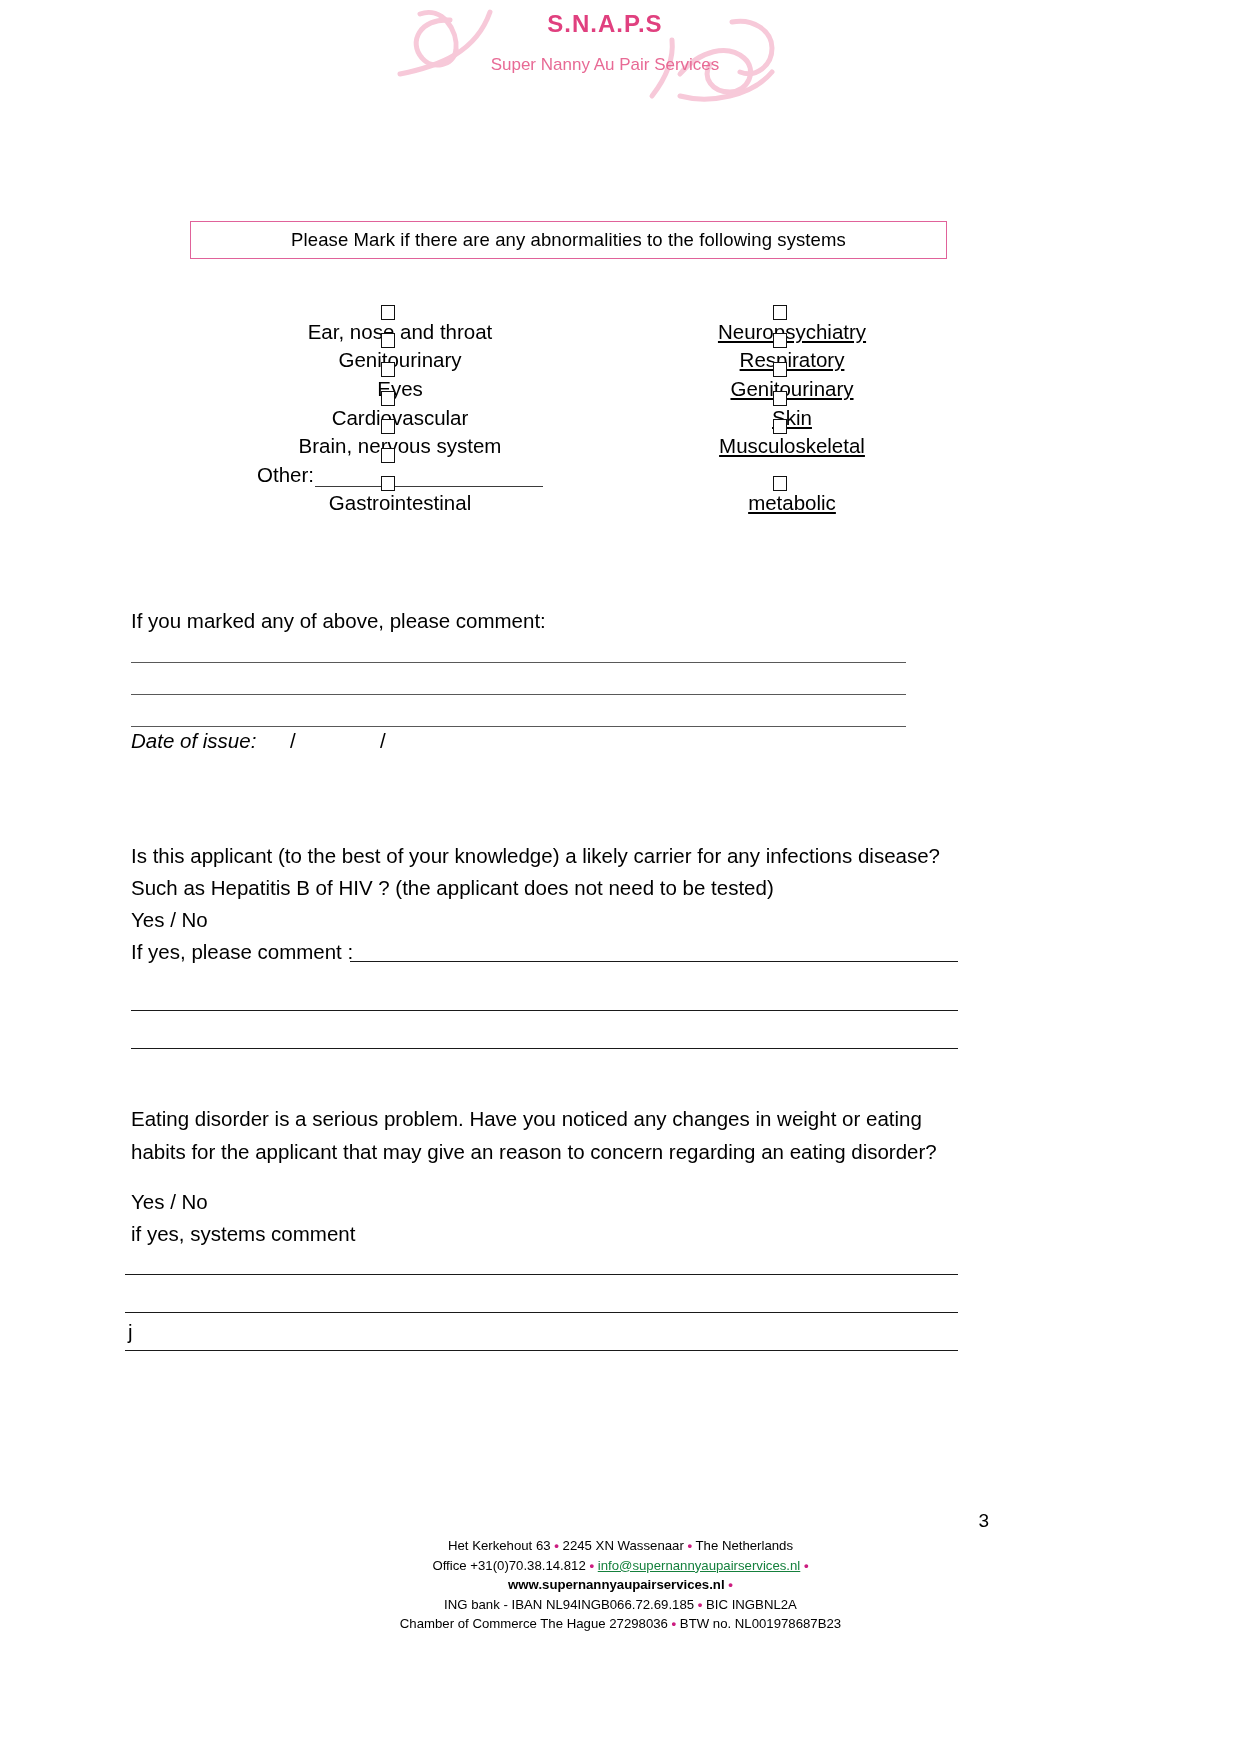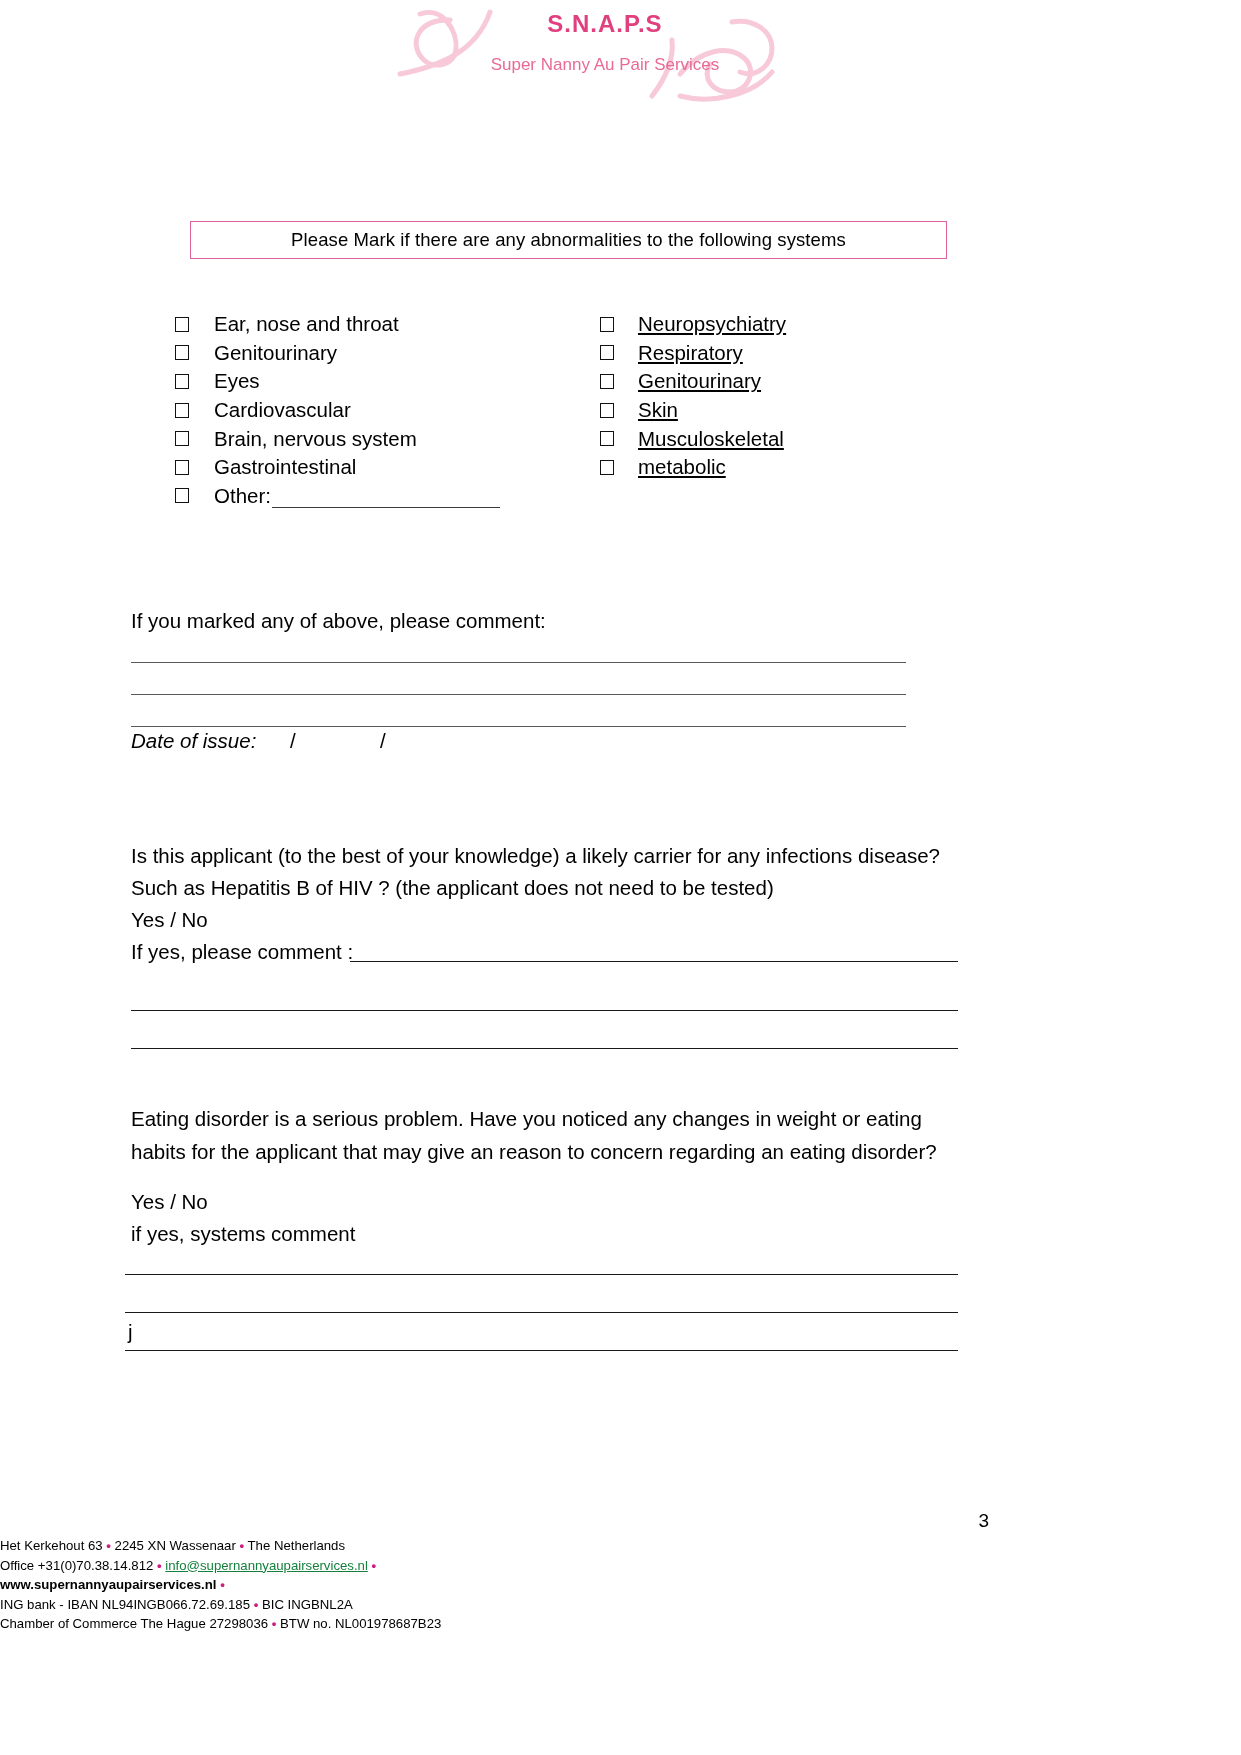--- a/index.html
+++ b/index.html
@@ -85,20 +85,21 @@
     width: 790px;
   }
   .ck-row {
     display: flex;
     height: 28.6px;
     align-items: center;
   }
   .ck-col {
     display: flex;
     align-items: center;
+    flex-direction: column;
   }
   .ck-col.left { width: 425px; }
   .ck-col.right { width: 360px; }
   .ck-box {
     font-size: 20px;
     line-height: 1;
     width: 14px;
     height: 15px;
     border: 1.3px solid #111;
     box-sizing: border-box;
@@ -154,20 +155,21 @@
     font-size: 19px;
     color: #000;
   }
 
   
   .footer {
     position: absolute;
     left: 0;
     top: 1536px;
     width: 1241px;
+    text-align: center;
     font-size: 13.2px;
     line-height: 19.5px;
     color: #000;
   }
   .footer .bullet { color: #cc1d80; font-weight: bold; }
   .footer .mail {
     color: #15803d;
     text-decoration: underline;
   }
   .footer .site { font-weight: bold; }
@@ -250,39 +252,39 @@
       </div>
       <div class="ck-col right">
         <span class="ck-box"></span>
         <span class="ck-label">Musculoskeletal</span>
       </div>
     </div>
 
     <div class="ck-row">
       <div class="ck-col left">
         <span class="ck-box"></span>
-        <span class="ck-label">Gastrointestinal</span>
-      </div>
-      <div class="ck-col right">
-        <span class="ck-box"></span>
-        <span class="ck-label">metabolic</span>
-      </div>
-    </div>
-
-    <div class="ck-row">
-      <div class="ck-col left">
-        <span class="ck-box"></span>
         <span class="other-label">
           <span>Other:</span>
           <span class="other-fill"></span>
         </span>
       </div>
       <div class="ck-col right"></div>
     </div>
 
+    <div class="ck-row">
+      <div class="ck-col left">
+        <span class="ck-box"></span>
+        <span class="ck-label">Gastrointestinal</span>
+      </div>
+      <div class="ck-col right">
+        <span class="ck-box"></span>
+        <span class="ck-label">metabolic</span>
+      </div>
+    </div>
+
   </div>
 
   <div class="q-text" style="left:131px; top:609px;">If you marked any of above, please comment:</div>
 
   <div class="rule" style="left:131px; top:662px; width:775px;"></div>
   <div class="rule" style="left:131px; top:694px; width:775px;"></div>
   <div class="rule" style="left:131px; top:726px; width:775px;"></div>
 
   <div class="q-text" style="left:131px; top:729px;font-style:italic;">Date of issue:</div>
   <div class="q-text" style="left:290px; top:729px;">/</div>

